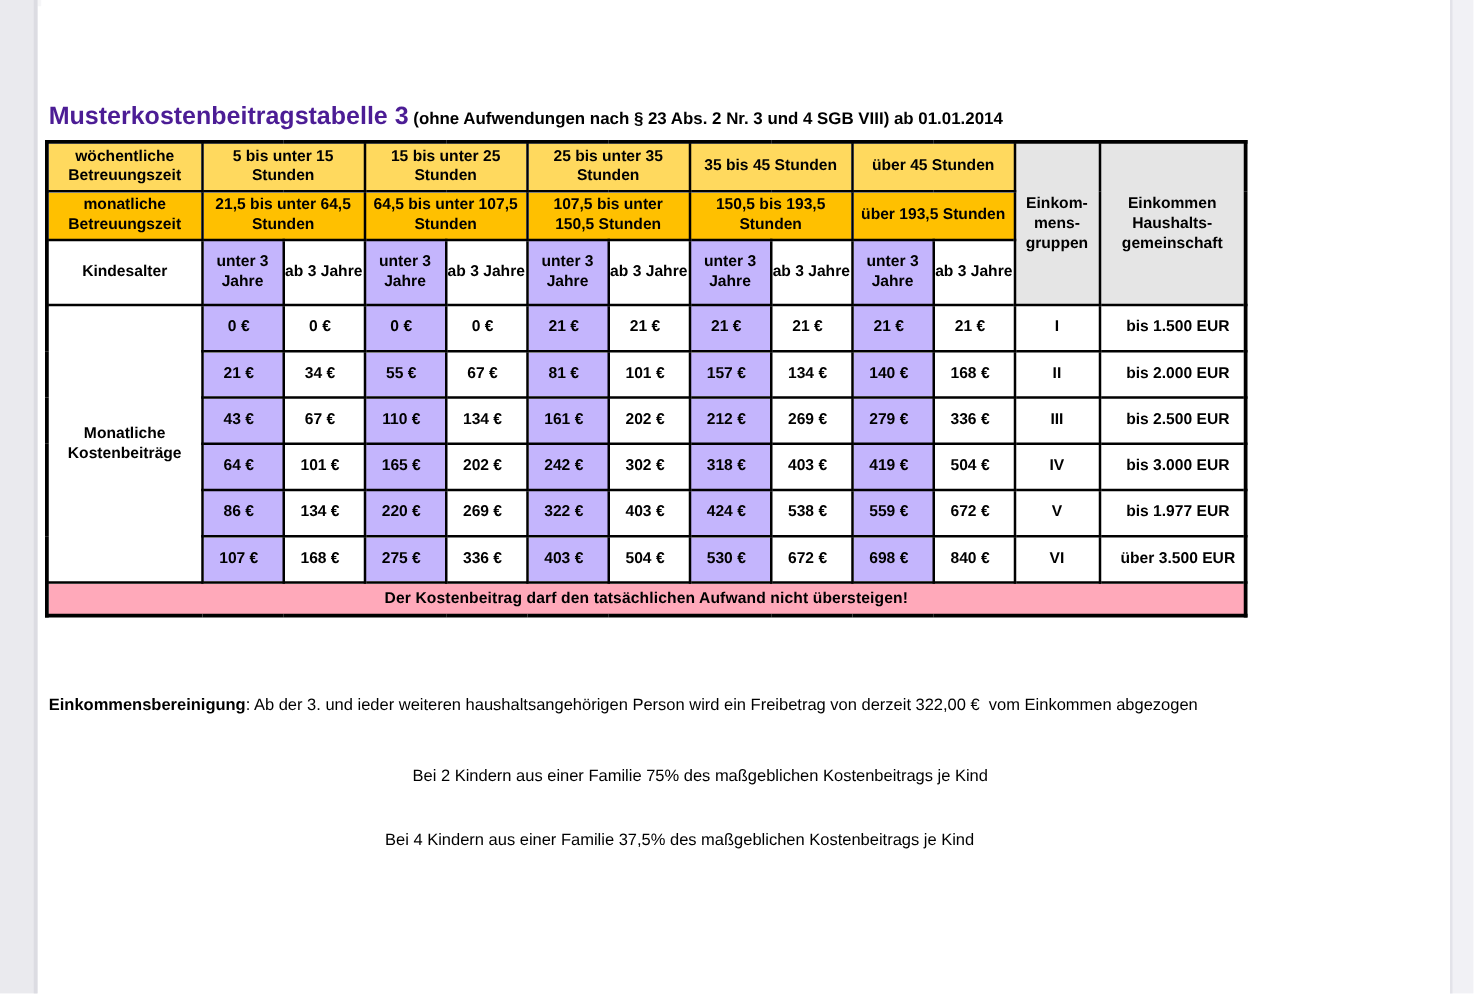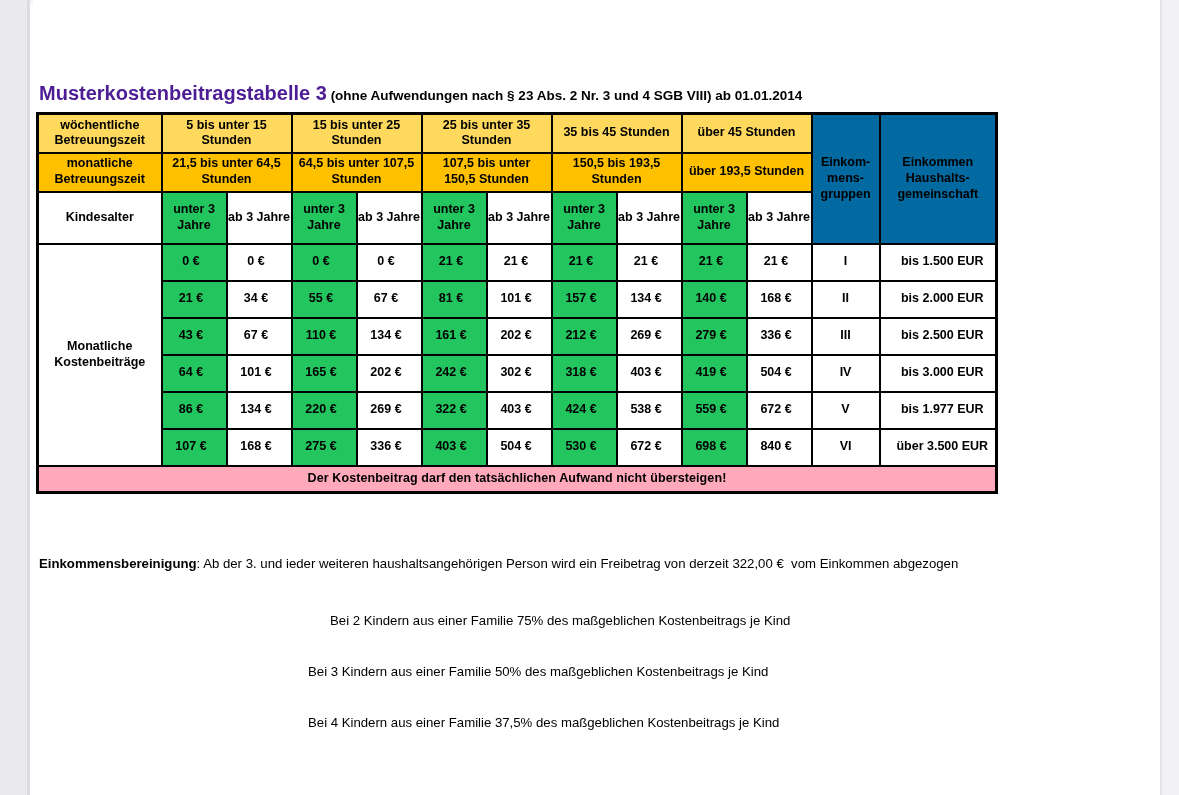--- a/index.html
+++ b/index.html
@@ -54,23 +54,23 @@
     color: #000;
     white-space: pre-line;
     font-size: 12.5px;
     line-height: 1.25;
     overflow: hidden;
   }
   td.gs { border-left: 3px solid #000; }
 
   .yl { background: #ffd95e; }
   .yd { background: #ffc000; }
-  .bl { background: #22c55e; margin-left: 12px; }
+  .bl { background: #c4b5fd; margin-left: 12px; }
   .wh { background: #ffffff; }
-  .gr { background: #0369a1; }
+  .gr { background: #e5e5e5; }
   .pk { background: #ffa9ba; }
 
   tr.r1 { height: 39px; }
   tr.r2 { height: 39px; }
   tr.r3 { height: 52px; }
   tr.rd { height: 37px; }
   tr.rp { height: 27px; }
 
   td.agehdr { font-size: 11.5px; }
   td.kind  { font-size: 13.5px; }
@@ -267,20 +267,19 @@
 
       <tr class="rp">
         <td class="pk warn" colspan="13">Der Kostenbeitrag darf den tatsächlichen Aufwand nicht übersteigen!</td>
       </tr>
     </tbody>
       </table>
 
     <div class="notes">
       <div><b>Einkommensbereinigung</b><span>: Ab der 3. und ieder weiteren haushaltsangehörigen Person wird ein Freibetrag von derzeit 322,00 €  vom Einkommen abgezogen</span></div>
       <div class="sib sib-first">Bei 2 Kindern aus einer Familie 75% des maßgeblichen Kostenbeitrags je Kind</div>
-      <div class="sib">Bei 3 Kindern aus einer Familie 50% des maßgeblichen Kostenbeitrags je Kind</div>
       <div class="sib">Bei 4 Kindern aus einer Familie 37,5% des maßgeblichen Kostenbeitrags je Kind</div>
       
       
     </div>
 
   </div>
 </div>
 
 </body></html>

